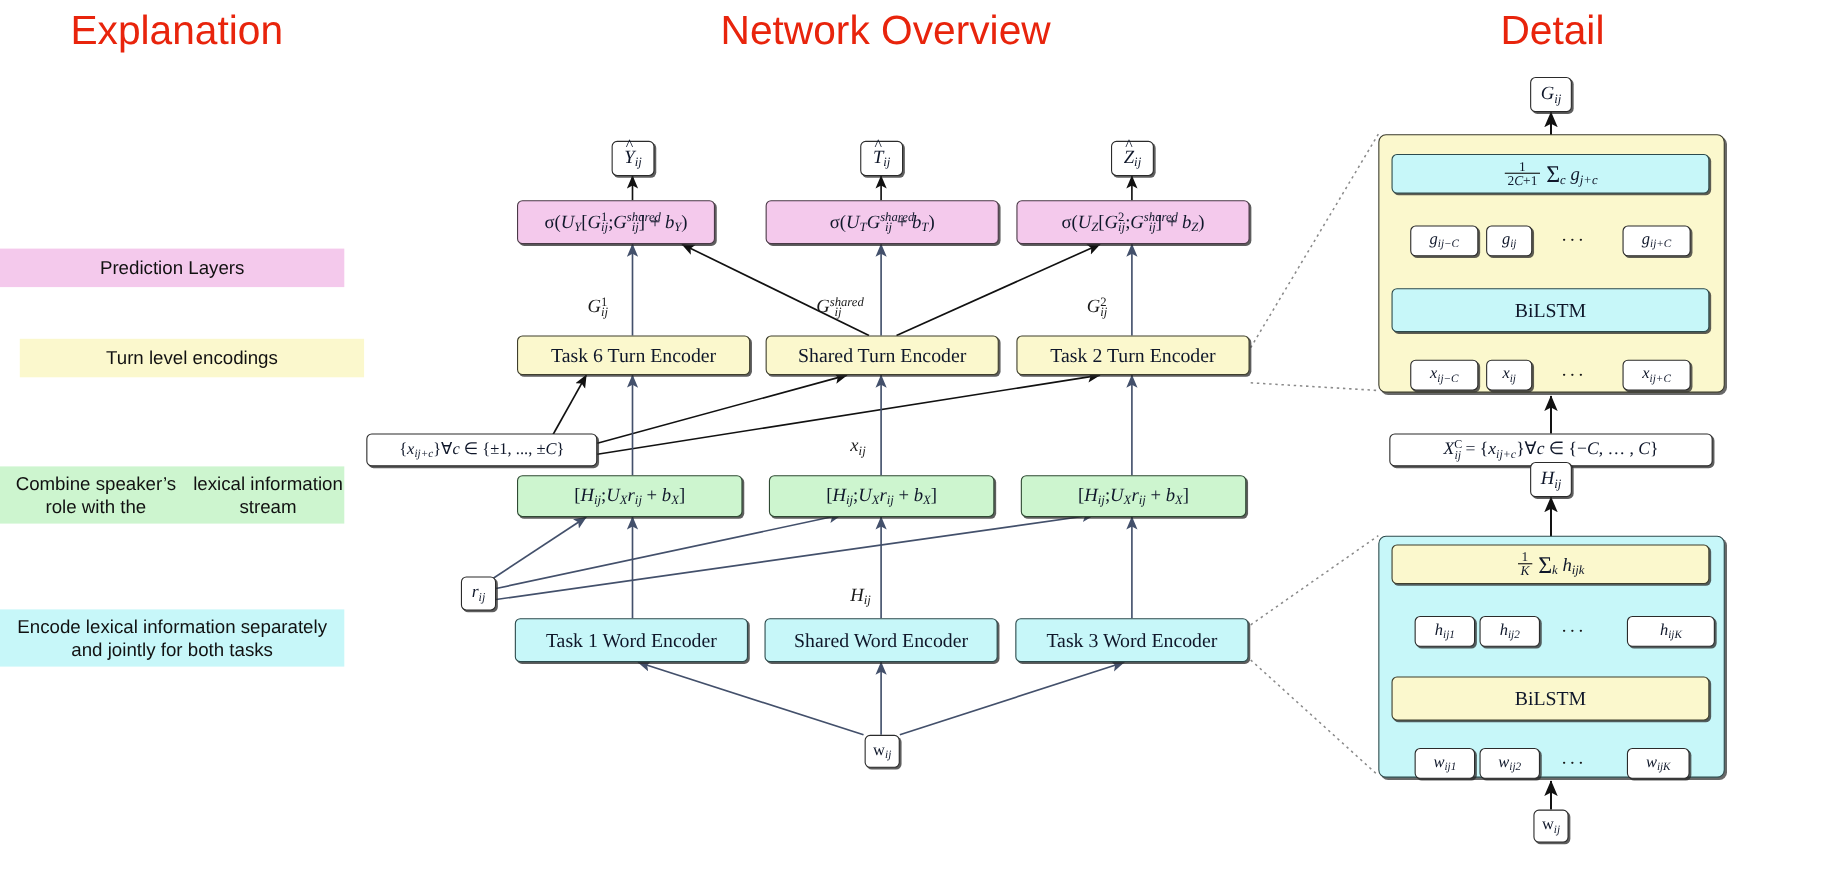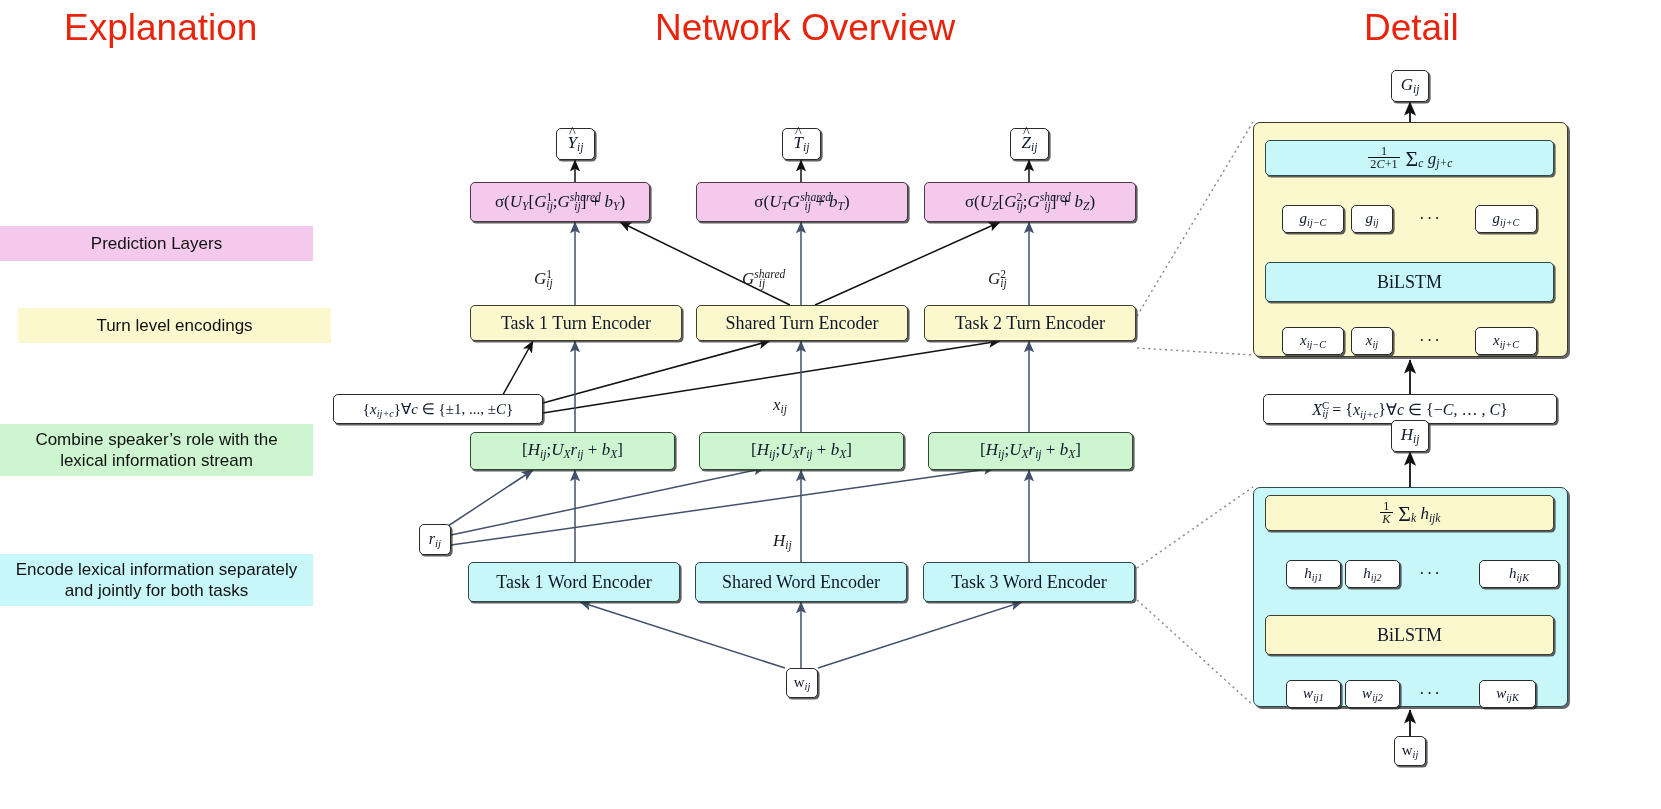--- a/index.html
+++ b/index.html
@@ -142,21 +142,21 @@
   <div class="title" style="left:1364px;top:9px;">Detail</div>
 
   <div class="band" style="top:182px;width:313px;height:35px;background:#f4c9ec;margin-top:44px;">
     <span>Prediction Layers</span>
   </div>
 
   <div class="band" style="top:308px;width:313px;height:35px;background:#fbf8cd;margin-left:18px;">
     <span>Turn level encodings</span>
   </div>
 
-  <div class="band" style="top:424px;width:313px;height:52px;background:#cdf5cf;flex-direction:column;">
+  <div class="band" style="top:424px;width:313px;height:52px;background:#cdf5cf;flex-direction:row;">
     <span>Combine speaker’s role with the</span>
     <span>lexical information stream</span>
   </div>
 
   <div class="band" style="top:554px;width:313px;height:52px;background:#c7f7f9;flex-direction:column;">
     <span>Encode lexical information separately</span>
     <span>and jointly for both tasks</span>
   </div>
 
   <div class="node plain" style="left:556px;top:128px;width:39px;height:32px;font-size:17px;">
@@ -183,21 +183,21 @@
     <i class="v">G</i><span class="supn">1</span><span class="sub" style="margin-left:-0.5em;">ij</span>
   </div>
   <div class="lab" style="left:742px;top:268px;font-size:17px;">
     <i class="v">G</i><span class="sup">shared</span><span class="sub" style="margin-left:-2.3em;">ij</span>
   </div>
   <div class="lab" style="left:988px;top:268px;font-size:17px;">
     <i class="v">G</i><span class="supn">2</span><span class="sub" style="margin-left:-0.5em;">ij</span>
   </div>
 
   <div class="node yellow" style="left:470px;top:305px;width:212px;height:36px;font-size:18px;">
-    <span>Task 1 Turn Encoder</span>
+    <span>Task 6 Turn Encoder</span>
   </div>
   <div class="node yellow" style="left:696px;top:305px;width:212px;height:36px;font-size:18px;">
     <span>Shared Turn Encoder</span>
   </div>
   <div class="node yellow" style="left:924px;top:305px;width:212px;height:36px;font-size:18px;">
     <span>Task 2 Turn Encoder</span>
   </div>
 
   <div class="node plain" style="left:333px;top:394px;width:210px;height:30px;font-size:15px;">
     <span>{<i class="v">x</i><span class="sub">ij+c</span>}∀<i class="v">c</i> ∈ {±1, ..., ±<i class="v">C</i>}</span>

